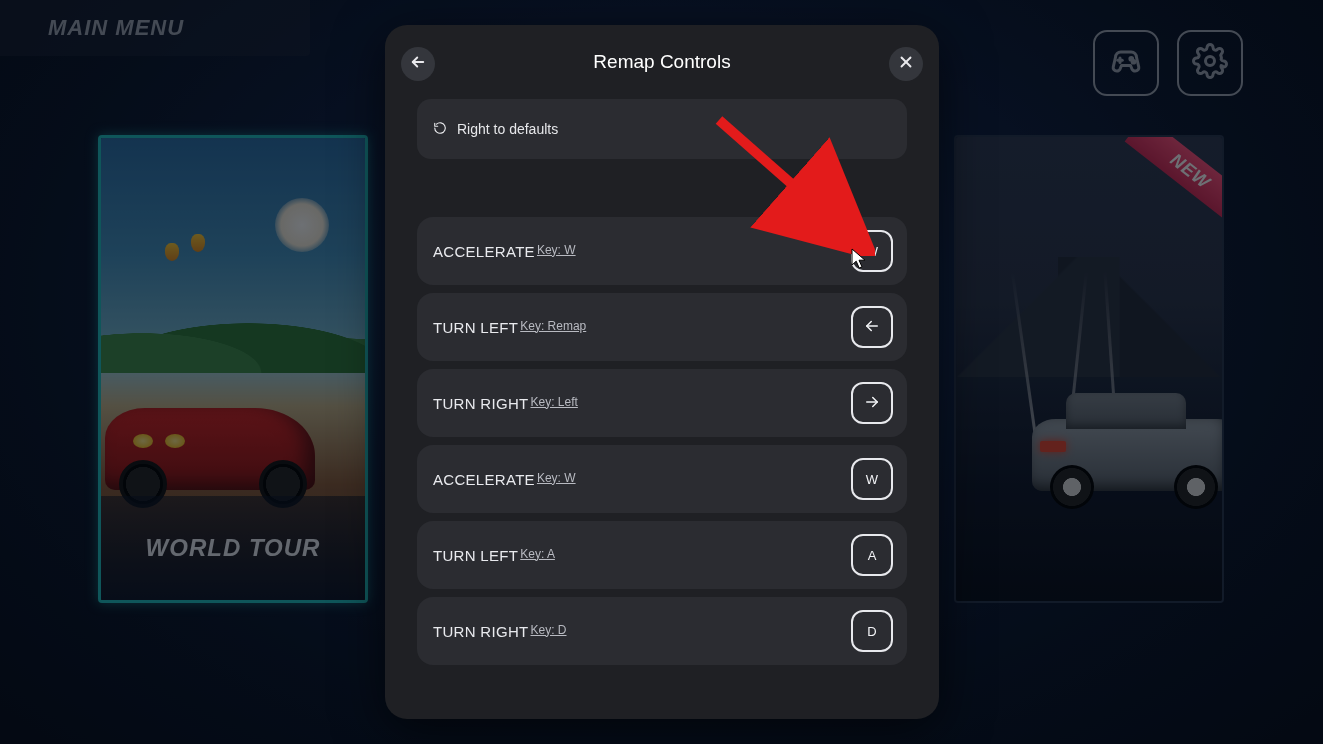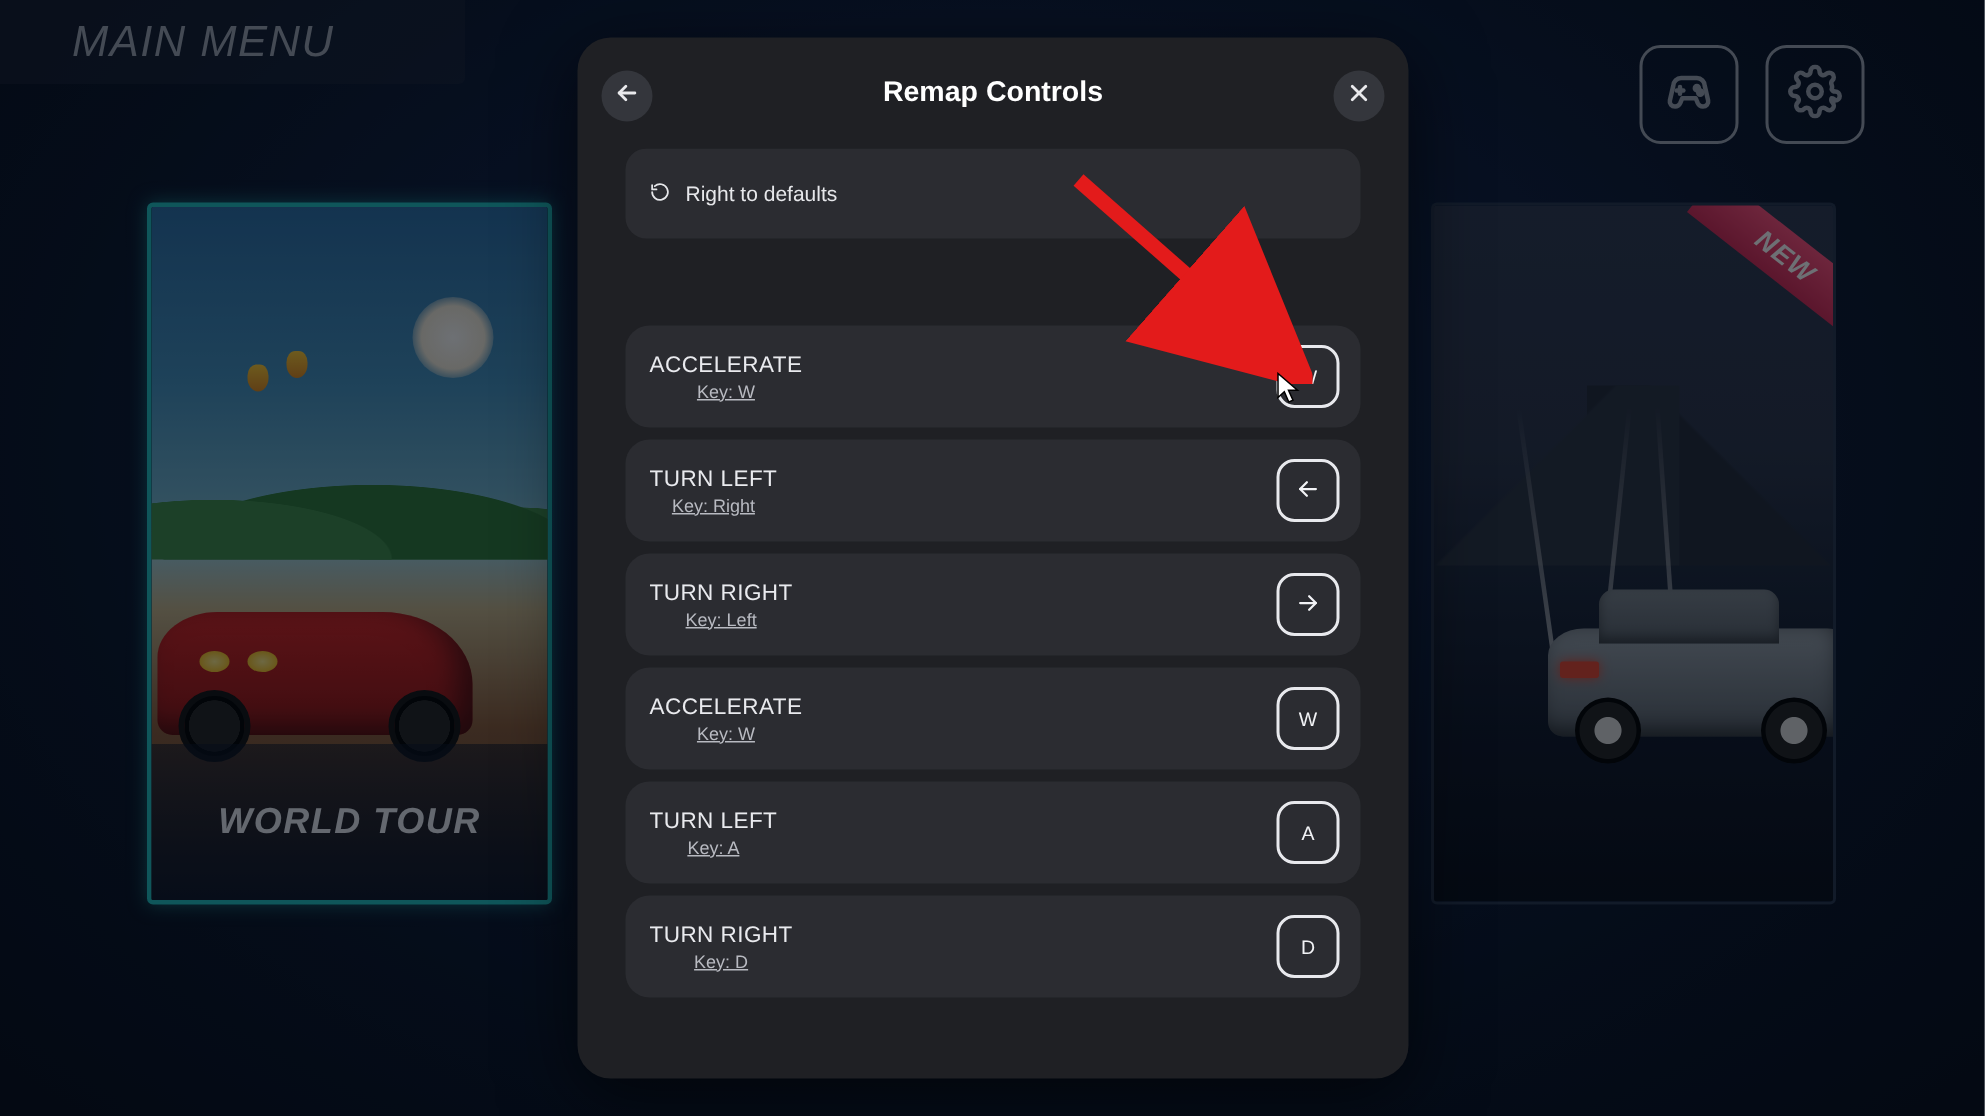--- a/index.html
+++ b/index.html
@@ -15,24 +15,24 @@
     position: absolute;
     top: 0; left: 0;
     width: 310px; height: 56px;
     background: rgba(30,40,60,0.45);
     display: flex;
     align-items: center;
     padding-left: 48px;
     border-bottom-right-radius: 4px;
   }
   .main-menu-badge span {
-    font-weight: 400;
+    font-weight: 700;
     font-style: italic;
     letter-spacing: 1px;
-    font-size: 29px;
+    font-size: 22px;
     color: #9da5b2;
   }
 
   
   .top-icons {
     position: absolute;
     top: 30px; right: 80px;
     display: flex;
     gap: 18px;
   }
@@ -165,21 +165,21 @@
     border-radius: 22px;
     display:flex; flex-direction:column;
     box-shadow: 0 12px 50px rgba(0,0,0,0.6);
     overflow:hidden;
   }
   .modal-header {
     height: 74px;
     display:flex; align-items:center; justify-content:center;
     position:relative;
   }
-  .modal-title { font-size:19px; font-weight:700; color:#fff; }
+  .modal-title { font-size:19px; font-weight:400; color:#fff; }
   .hdr-btn {
     position:absolute; top:22px;
     width:34px; height:34px; border-radius:50%;
     background:#34363c;
     display:flex; align-items:center; justify-content:center;
     color:#e9e9ec;
   }
   .hdr-back { left:16px; }
   .hdr-close { right:16px; }
   .hdr-btn svg { width:18px; height:18px; }
@@ -201,21 +201,21 @@
   .reset-bar svg{ width:14px; height:14px; }
 
   .controls-list { margin-top: 58px; display:flex; flex-direction:column; gap:8px; }
   .control-row {
     background:#2b2c31;
     border-radius:16px;
     height:68px;
     display:flex; align-items:center; justify-content:space-between;
     padding: 0 14px 0 16px;
   }
-  .ctl-texts { display:flex; flex-direction:column; gap:2px;text-align:center; }
+  .ctl-texts { display:flex; gap:2px; }
   .ctl-name { font-size:15px; color:#e9eaee; letter-spacing:0.3px; }
   .ctl-key { font-size:12px; color:#b8bac1;text-decoration:underline; }
   .keycap {
     min-width:42px; height:42px;
     border:2px solid #e8e9ed;
     border-radius:12px;
     display:flex; align-items:center; justify-content:center;
     color:#f2f3f6; font-size:13px;
     padding: 0 10px;
   }
@@ -340,21 +340,21 @@
           <div class="ctl-key">Key: W</div>
         </div>
         <div class="keycap">
             <span>W</span>
           </div>
       </div>
 
       <div class="control-row">
         <div class="ctl-texts">
           <div class="ctl-name">TURN LEFT</div>
-          <div class="ctl-key">Key: Right</div>
+          <div class="ctl-key">Key: Remap</div>
         </div>
         <div class="keycap">
           <span><svg viewBox="0 0 24 24" fill="none" stroke="currentColor" stroke-width="2" stroke-linecap="round" stroke-linejoin="round">
                 <line x1="19" y1="12" x2="5" y2="12"></line>
                 <polyline points="11 18 5 12 11 6"></polyline>
               </svg></span>
         </div>
       </div>
 
       <div class="control-row">

